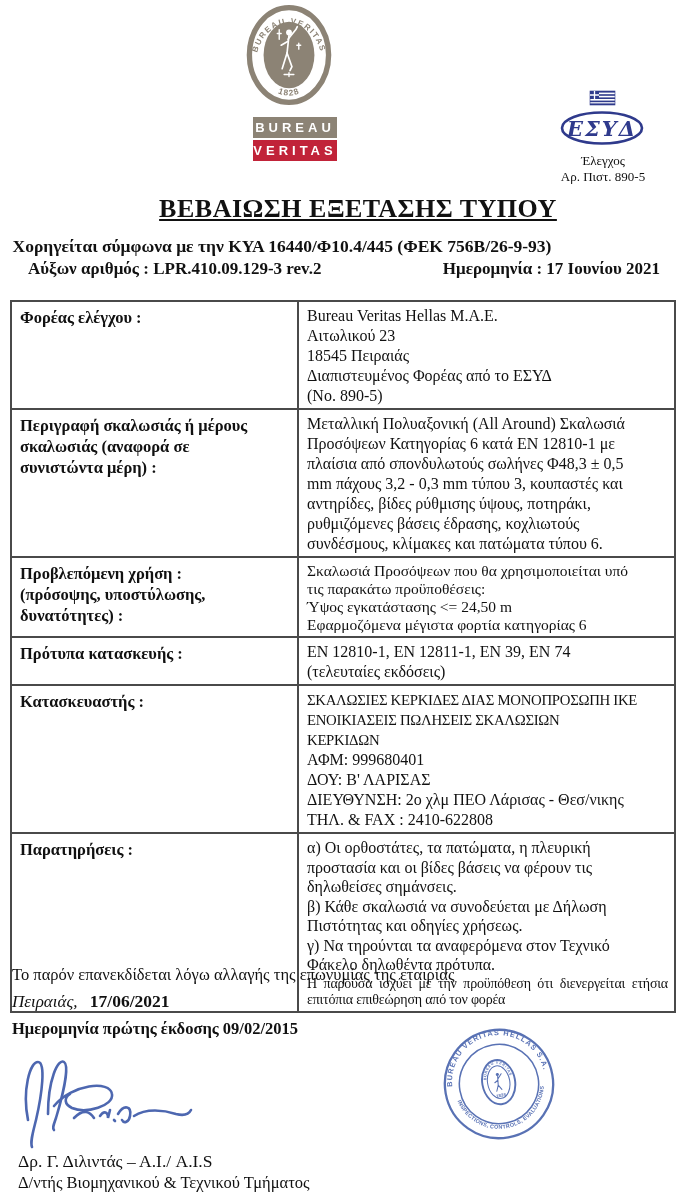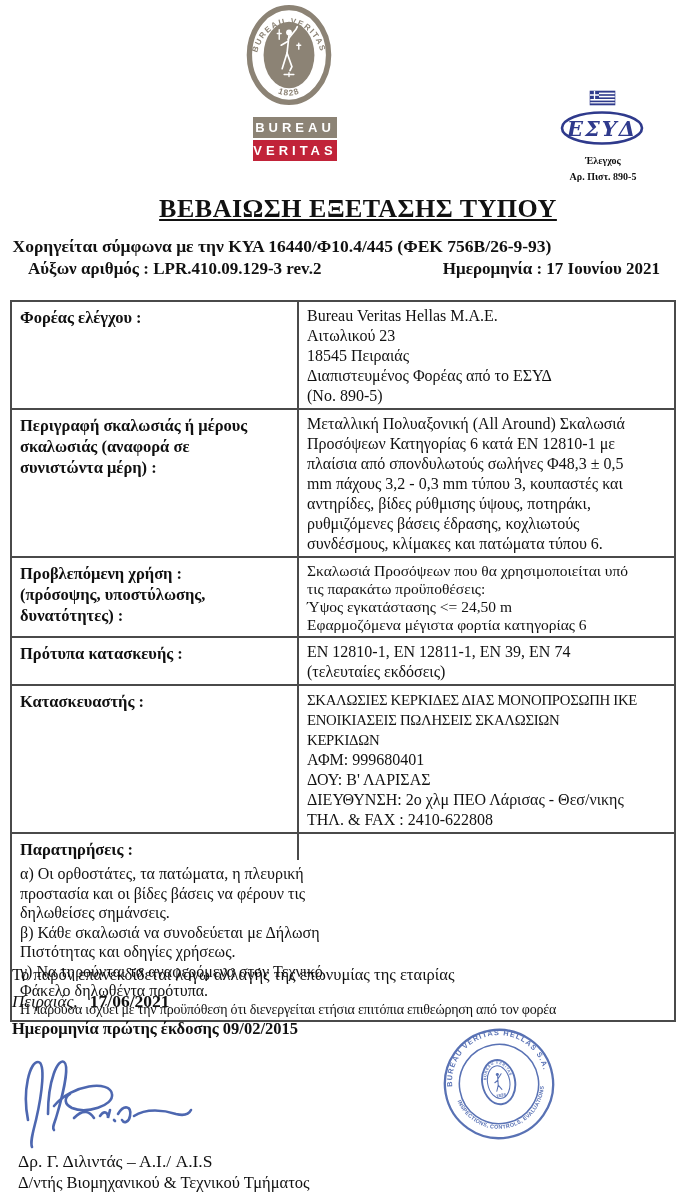--- a/index.html
+++ b/index.html
@@ -8,33 +8,33 @@
     font-family:"Liberation Serif", serif;color:#111;overflow:hidden;
   }
   
   .bv-logo{position:absolute;left:240px;top:4px;width:97px;text-align:center;}
   .bv-bars{margin-top:7px;}
   .bv-bar{height:21px;line-height:21px;color:#fff;font-family:"Liberation Sans",sans-serif;
     font-weight:bold;font-size:13px;letter-spacing:4px;text-align:center;margin-left:13px;}
   .bv-bar.bureau{background:#8c8375;margin-bottom:2px;}
   .bv-bar.veritas{background:#c12339;}
   .esyd{position:absolute;left:548px;top:90px;width:110px;text-align:center;}
-  .esyd-caption{font-size:10px;font-weight:bold;line-height:16px;margin-top:3px;}
+  .esyd-caption{font-size:13px;font-weight:normal;line-height:16px;margin-top:3px;}
   
   .title{position:absolute;top:186px;left:0;width:700px;text-align:center;margin:8px;
     font-size:26px;font-weight:bold;text-decoration:underline;letter-spacing:.5px;}
   .subtitle{position:absolute;top:236px;left:0;width:564px;text-align:center;
     font-size:17.5px;font-weight:bold;}
   .serial-row{position:absolute;top:259px;left:28px;right:40px;display:flex;
     justify-content:space-between;font-size:17px;font-weight:bold;}
   
   .cert-table{position:absolute;top:300px;left:10px;width:666px;
     border:2px solid #4a4a4a;box-sizing:border-box;}
   .t-row{display:flex;border-bottom:2px solid #4a4a4a;box-sizing:border-box;}
-  .t-row:last-child{border-bottom:none;flex-direction:column;}
+  .t-row:last-child{border-bottom:none;}
   .t-label{width:287px;box-sizing:border-box;border-right:2px solid #4a4a4a;
     font-weight:bold;font-size:16.5px;line-height:21px;padding:5px 6px 0 8px;
     white-space:pre-line;}
   .t-value{flex:1;box-sizing:border-box;font-size:16px;line-height:20px;
     padding:4px 6px 2px 8px;white-space:pre-line;}
   .r1{min-height:102px;} .r2{min-height:139px;} .r3{min-height:71px;}
   .r4{min-height:43px;}  .r5{min-height:140px;} .r6{min-height:164px;}
   .r3 .t-value{line-height:18px;font-size:15.5px;}
   .caps-block{display:block;font-size:14.8px;letter-spacing:-0.3px;line-height:20px;}
   .r6 .t-value{line-height:19.5px;}

